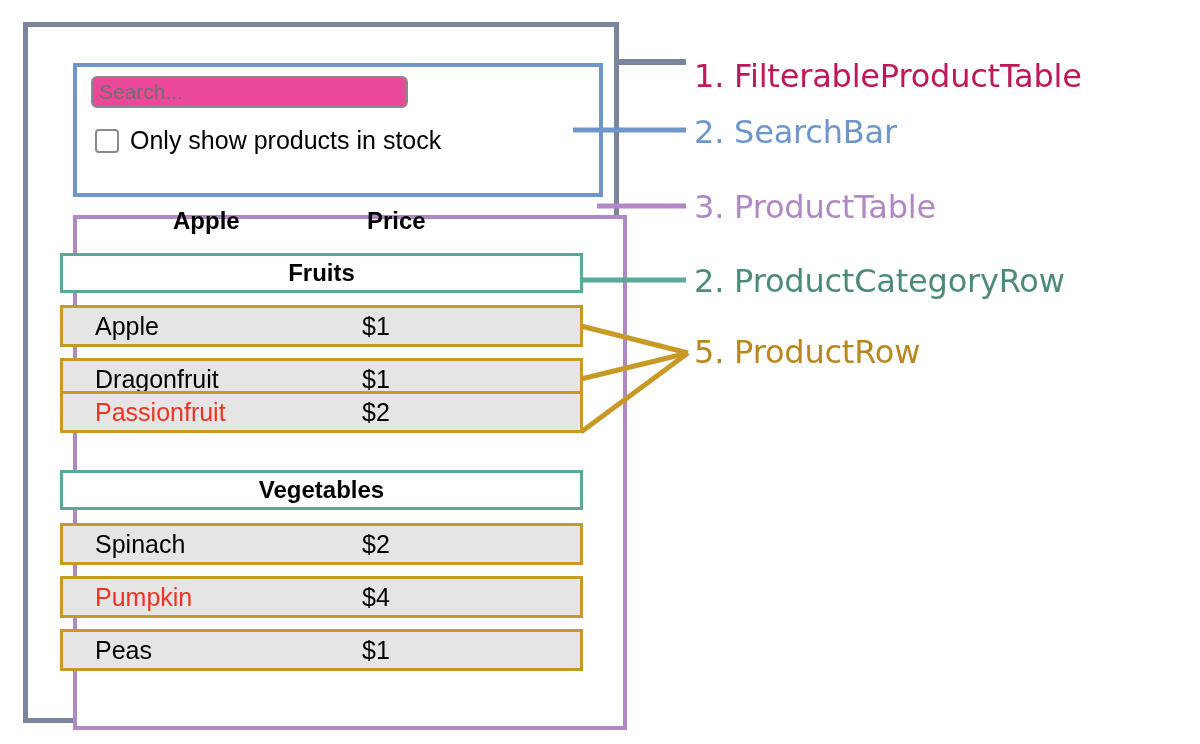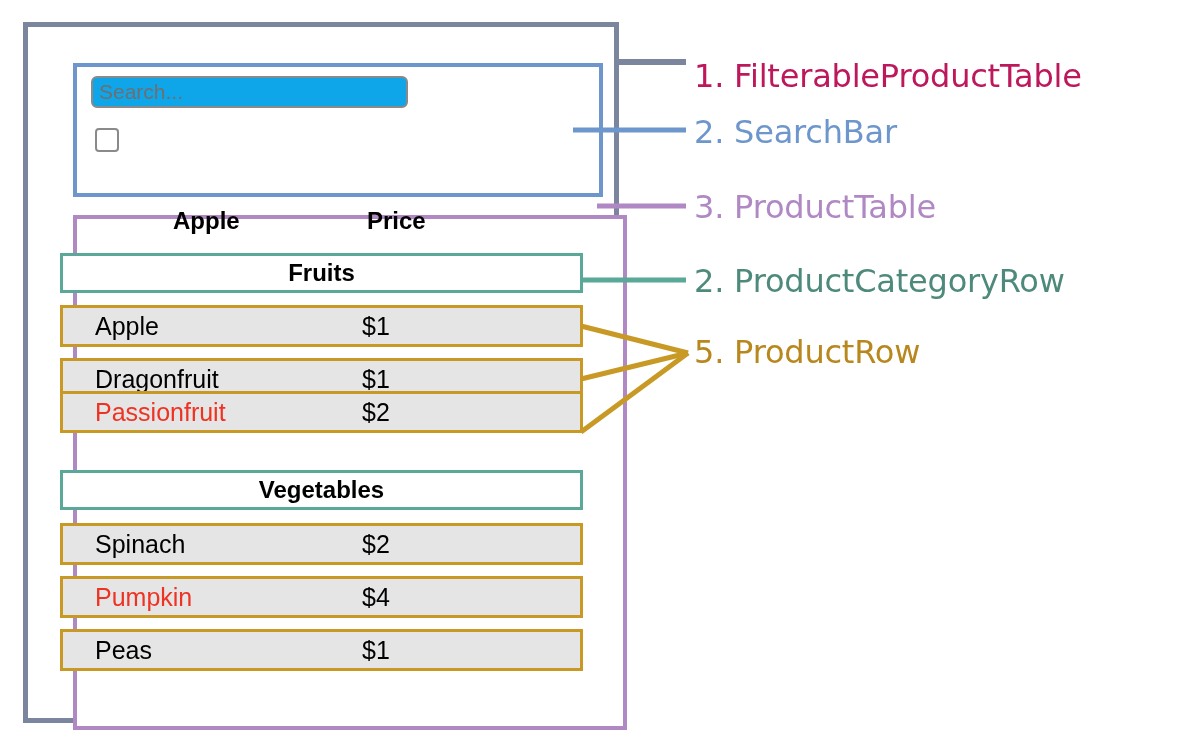--- a/index.html
+++ b/index.html
@@ -49,21 +49,21 @@
     background: #ffffff;
   }
 
   
   .search-input {
     position: absolute;
     left: 91px; top: 76px;
     width: 317px; height: 32px;
     border: 2px solid #8a8a8a;
     border-radius: 6px;
-    background: #0ea5e9;
+    background: #ec4899;
     box-sizing: border-box;
     font-family: "Liberation Sans", sans-serif;
     font-size: 21px;
     color: #000000;
     padding: 0 6px;
     outline: none;
   }
   .search-input::placeholder {
     color: #6f6f6f;
     opacity: 1;
@@ -191,20 +191,21 @@
 
     <div class="box-searchbar"></div>
 
     <div class="box-producttable"></div>
   </div>
 
   <input class="search-input" type="text" placeholder="Search..." value="" style="">
 
   <div class="checkbox-row">
     <div class="checkbox-box"></div>
+    <div class="checkbox-label">Only show products in stock</div>
   </div>
 
   <div class="table-header">
     <div class="th th-name">Apple</div>
     <div class="th th-price">Price</div>
   </div>
 
   <div class="category-row cat-fruits">
     <span>Fruits</span>
   </div>

